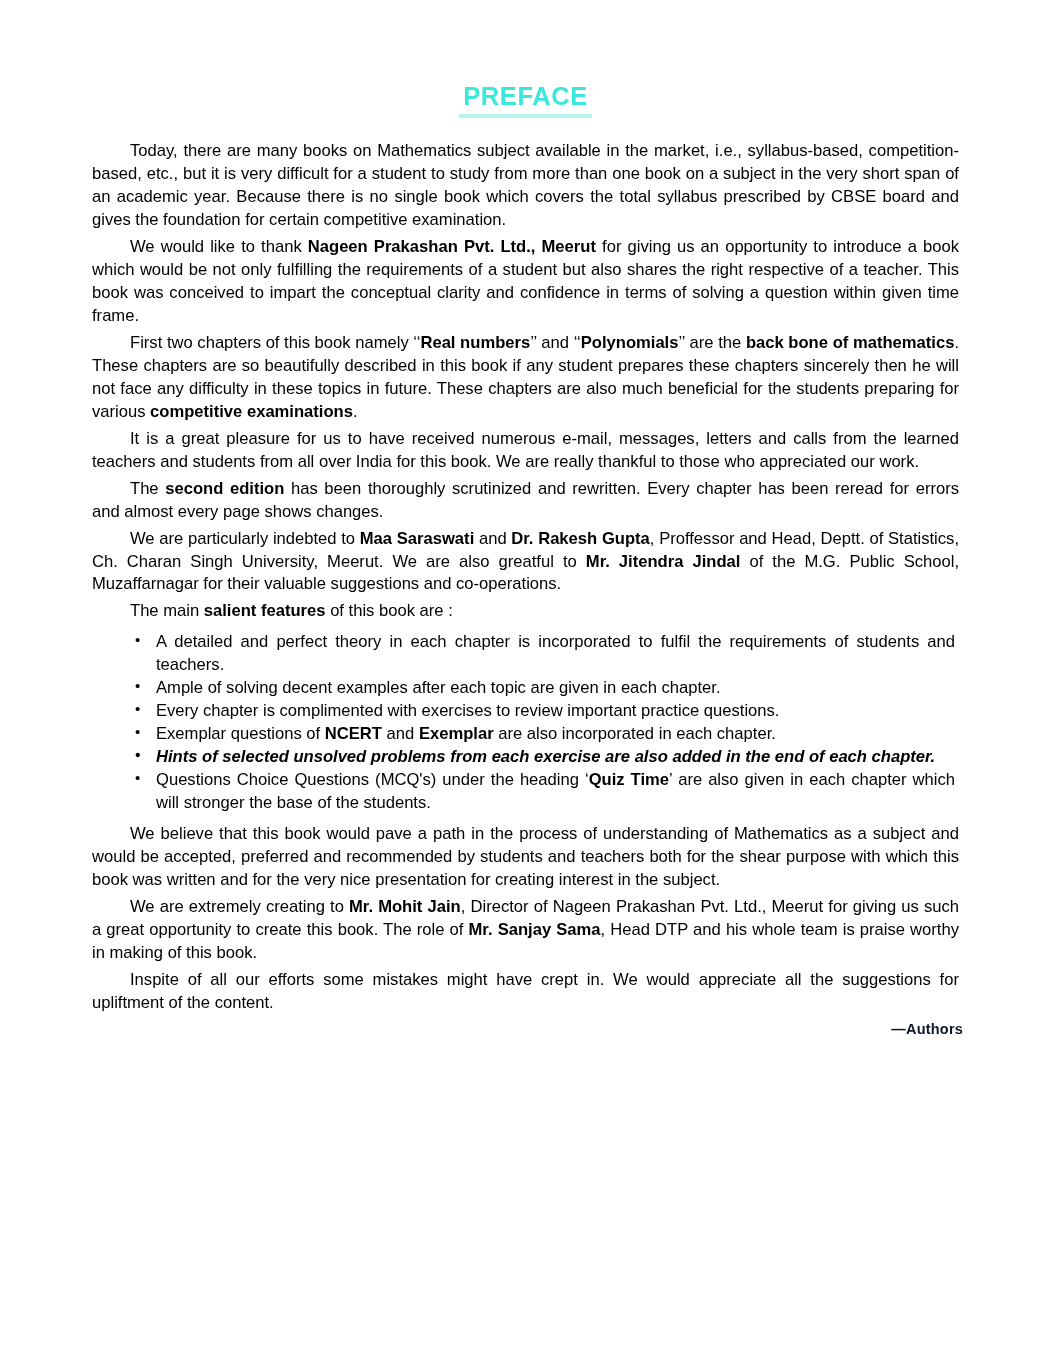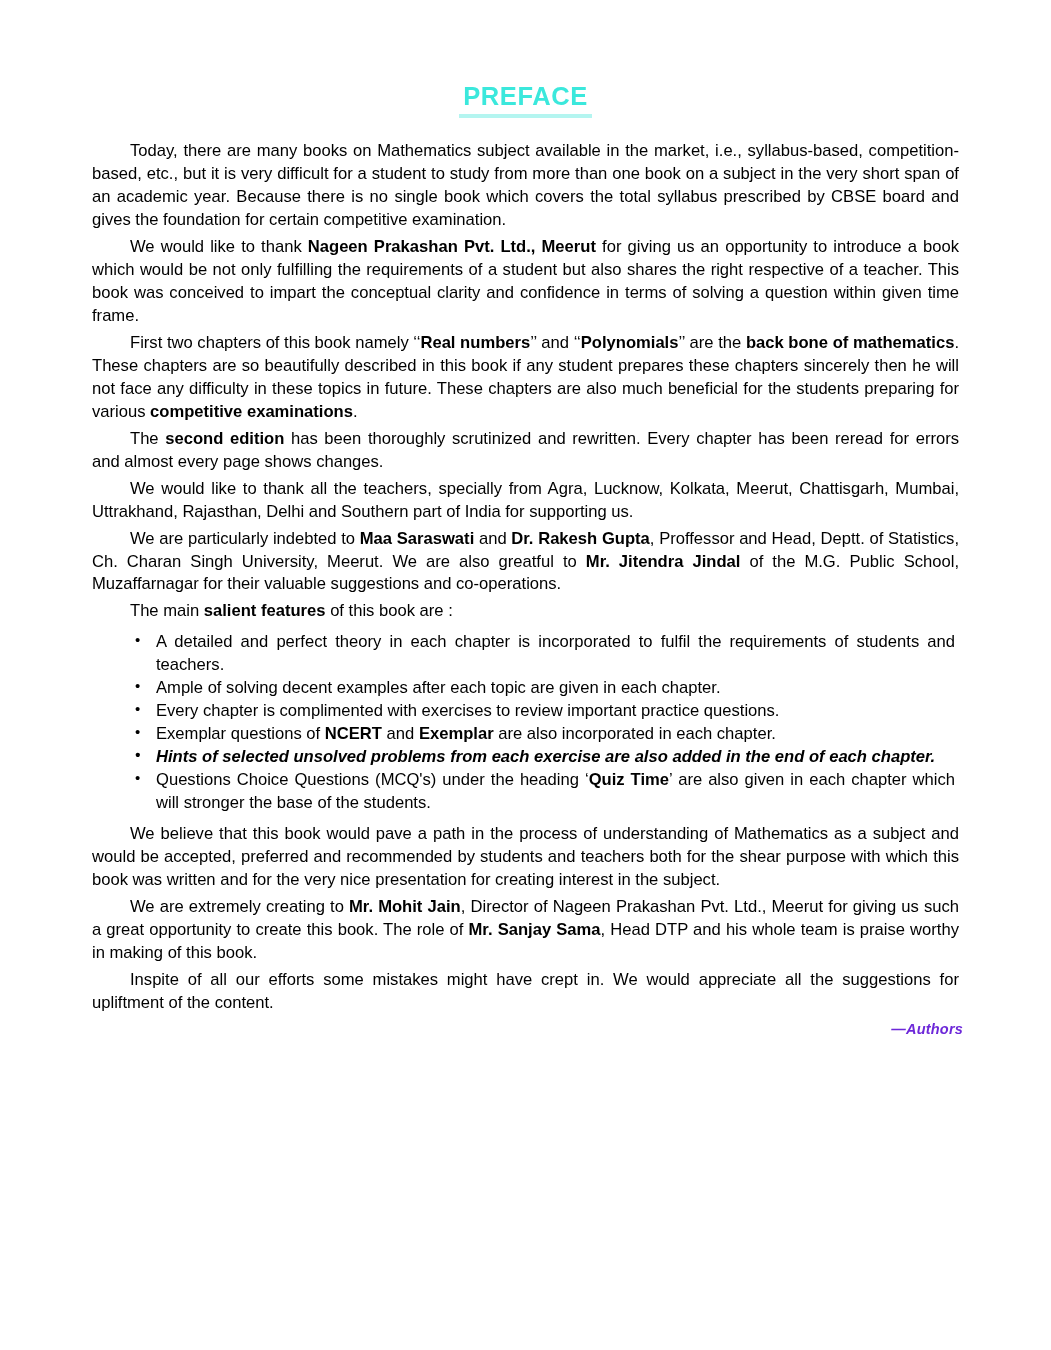--- a/index.html
+++ b/index.html
@@ -77,45 +77,44 @@
     font-weight: bold;
     text-align: left;
     font-style: italic;
   }
 
   .authors {
     margin-top: 6px;
     text-align: right;
     font-size: 14.5px;
     font-weight: bold;
-    color: #6d28d9;
+    color: #0f172a;
     letter-spacing: 0.2px;
-    font-style: italic;
   }
 </style>
 </head>
 <body>
 
 <div class="page">
   <div class="content">
 
     <div class="title-wrap">
       <span class="title">PREFACE</span>
     </div>
 
     <p class="para"><span>Today, there are many books on Mathematics subject available in the market, i.e., syllabus-based, competition-based, etc., but it is very difficult for a student to study from more than one book on a subject in the very short span of an academic year. Because there is no single book which covers the total syllabus prescribed by CBSE board and gives the foundation for certain competitive examination.</span></p>
 
     <p class="para"><span>We would like to thank </span><span class="bold">Nageen Prakashan Pvt. Ltd., Meerut</span><span> for giving us an opportunity to introduce a book which would be not only fulfilling the requirements of a student but also shares the right respective of a teacher. This book was conceived to impart the conceptual clarity and confidence in terms of solving a question within given time frame.</span></p>
 
     <p class="para"><span>First two chapters of this book namely ‘‘</span><span class="bold">Real numbers</span><span>’’ and ‘‘</span><span class="bold">Polynomials</span><span>’’ are the </span><span class="bold">back bone of mathematics</span><span>. These chapters are so beautifully described in this book if any student prepares these chapters sincerely then he will not face any difficulty in these topics in future. These chapters are also much beneficial for the students preparing for various </span><span class="bold">competitive examinations</span><span>.</span></p>
 
+    <p class="para"><span>It is a great pleasure for us to have received numerous e-mail, messages, letters and calls from the learned teachers and students from all over India for this book. We are really thankful to those who appreciated our work.</span></p>
 
     <p class="para"><span>The </span><span class="bold">second edition</span><span> has been thoroughly scrutinized and rewritten. Every chapter has been reread for errors and almost every page shows changes.</span></p>
 
-    <p class="para"><span>We would like to thank all the teachers, specially from Agra, Lucknow, Kolkata, Meerut, Chattisgarh, Mumbai, Uttrakhand, Rajasthan, Delhi and Southern part of India for supporting us.</span></p>
 
     <p class="para"><span>We are particularly indebted to </span><span class="bold">Maa Saraswati</span><span> and </span><span class="bold">Dr. Rakesh Gupta</span><span>, Proffessor and Head, Deptt. of Statistics, Ch. Charan Singh University, Meerut. We are also greatful to </span><span class="bold">Mr. Jitendra Jindal</span><span> of the M.G. Public School, Muzaffarnagar for their valuable suggestions and co-operations.</span></p>
 
     <p class="para"><span>The main </span><span class="bold">salient features</span><span> of this book are :</span></p>
 
     <ul class="features">
       <li><span>A detailed and perfect theory in each chapter is incorporated to fulfil the requirements of students and teachers.</span></li>
       <li><span>Ample of solving decent examples after each topic are given in each chapter.</span></li>
       <li><span>Every chapter is complimented with exercises to review important practice questions.</span></li>
       <li><span>Exemplar questions of </span><span class="bold">NCERT</span><span> and </span><span class="bold">Exemplar</span><span> are also incorporated in each chapter.</span></li>

